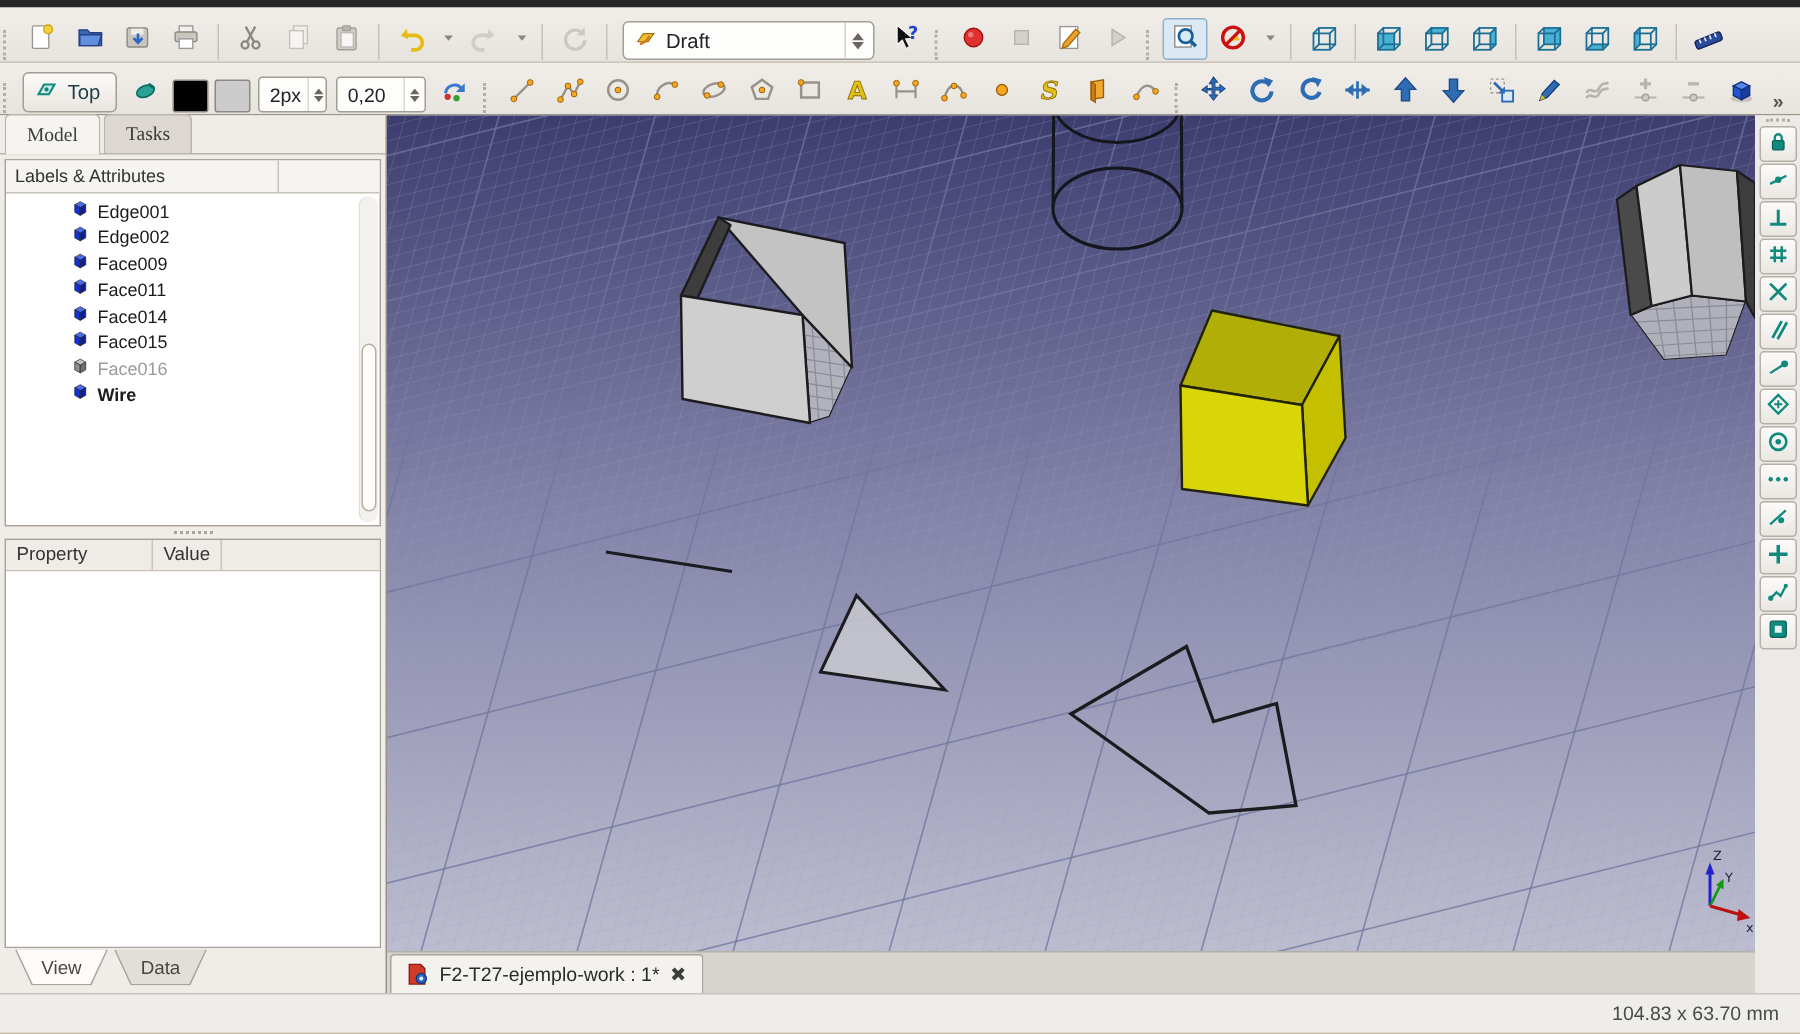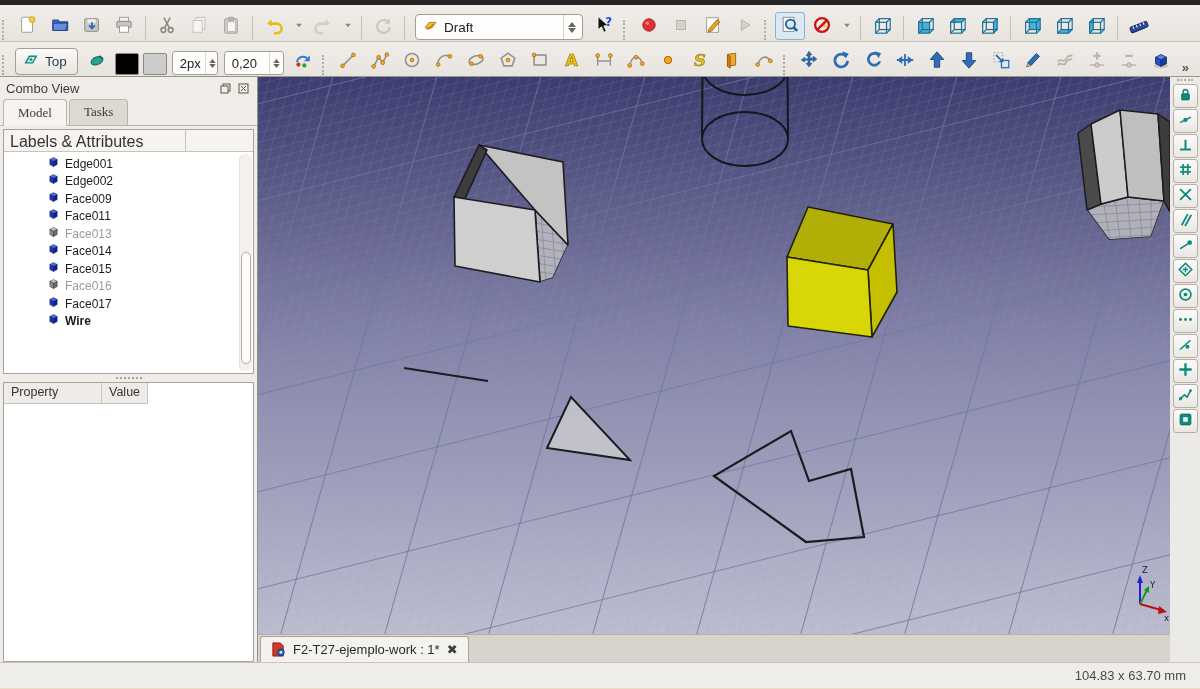--- a/index.html
+++ b/index.html
@@ -31,33 +31,33 @@
   .left-panel { width:258px; border-right:1px solid #96918a; background:#f0ede9; display:flex; flex-direction:column; }
   .combo-header { height:23px; display:flex; align-items:center; padding:0 6px; }
   .combo-header .ch-title { flex:1; font-size:13px; color:#3c3c3c; }
   .winbtn { width:15px; height:14px; display:flex; align-items:center; justify-content:center; margin-left:3px; }
   .panel-tabs { display:flex; align-items:flex-end; height:26px; padding-left:3px; border-bottom:1px solid #b9b4ac; }
   .ptab { padding:4px 14px 5px; font-size:13px; border:1px solid #b9b4ac; border-bottom:none; border-radius:4px 4px 0 0; background:#ddd8d1; color:#3c3c3c; margin-right:2px;font-family:Liberation Serif, serif; }
   .ptab.active { background:#f6f4f1; position:relative; top:1px; padding-top:5px; }
 
   .tree-widget { margin:3px 3px 0 3px; height:245px; background:#fff; border:1px solid #a8a29a; display:flex; flex-direction:column; position:relative; }
   .tree-header { height:22px; background:#f6f4f0; border-bottom:1px solid #c8c3bb; display:flex; }
-  .tree-header .th-cell { width:182px; border-right:1px solid #c8c3bb; padding:3px 6px; font-size:16px; color:#333; }
+  .tree-header .th-cell { width:182px; border-right:1px solid #c8c3bb; padding:3px 6px; font-size:12px; color:#333; }
   .tree-body { flex:1; overflow:hidden; padding-top:1px; }
   .tree-row { height:17.5px; display:flex; align-items:flex-end; padding-left:44px; gap:6px; }
   .tree-row .t-label { font-size:12px; color:#1c1c1c; }
   .tree-row.hidden-item .t-label { color:#9b9b9b; }
   .tree-row.bold-item .t-label { font-weight:bold; }
   .tree-scrollbar { position:absolute; right:1px; top:24px; bottom:2px; width:13px; background:#f3f1ee; border-left:1px solid #e2ded8; border-radius:6px; }
   .tree-thumb { position:absolute; left:1px; right:1px; top:45%; height:52%; background:#fdfcfb; border:1px solid #b5afa7; border-radius:6px; }
 
   .splitter { height:8px; display:flex; align-items:center; justify-content:center; }
   .splitter .dots { width:26px; border-top:2px dotted #a9a49b; }
 
-  .prop-widget { margin:0 3px; flex:1; background:#fff; border:1px solid #a8a29a; display:flex; flex-direction:row; }
+  .prop-widget { margin:0 3px; flex:1; background:#fff; border:1px solid #a8a29a; display:flex; flex-direction:column; }
   .prop-header { display:flex; height:21px; background:#efece7; border-bottom:1px solid #c8c3bb; }
   .prop-header .ph-cell { padding:2px 7px; font-size:12.5px; color:#333; border-right:1px solid #c8c3bb; }
   .prop-header .ph-cell:first-child { width:98px; }
   .prop-body { flex:1; background:#fff; }
 
   .bottom-tabs { height:30px; display:flex; align-items:flex-start; padding:1px 0 0 10px; gap:4px; }
   .btab { position:relative; width:62px; height:24px; }
   .btab .bt-outer { position:absolute; inset:0; background:#a8a29a; clip-path:polygon(0 0,100% 0,82% 100%,18% 100%); }
   .btab .bt-inner { position:absolute; inset:0 1px 1px 1px; background:#e2ded8; clip-path:polygon(0 0,100% 0,82% 100%,18% 100%); display:flex; align-items:center; justify-content:center; font-size:12.5px; color:#4a463f; }
   .btab.active .bt-inner { background:#fdfcfa; }
@@ -563,35 +563,20 @@
           <polygon points="5,8 11,11 11,18 5,15" fill="#2255cc" stroke="#12307e"></polygon>
           <polygon points="17,8 11,11 11,18 17,15" fill="#1a3da0" stroke="#12307e"></polygon>
         </svg></span>
     </button>
     <span class="overflow">»</span>
   </div>
 
 <div class="main">
 
   <div class="left-panel">
-    <div class="combo-header">
-      <span class="ch-title">Combo View</span>
-      <span class="winbtn">
-        <svg width="11" height="11" viewBox="0 0 11 11">
-            <rect x="3" y="1" width="7" height="7" fill="none" stroke="#5a564f"></rect>
-            <rect x="1" y="3" width="7" height="7" fill="#f0ede9" stroke="#5a564f"></rect>
-          </svg>
-      </span>
-      <span class="winbtn">
-        <svg width="11" height="11" viewBox="0 0 11 11">
-            <rect x="1" y="1" width="9" height="9" fill="none" stroke="#5a564f"></rect>
-            <path d="M3 3l5 5M8 3L3 8" stroke="#5a564f"></path>
-          </svg>
-      </span>
-    </div>
     <div class="panel-tabs">
       <div class="ptab active">Model</div>
       <div class="ptab">Tasks</div>
     </div>
 
     <div class="tree-widget">
       <div class="tree-header">
         <div class="th-cell">Labels &amp; Attributes</div>
       </div>
       <div class="tree-body" id="treeBody">
@@ -620,28 +605,20 @@
     <span class="t-label">Face009</span>
   </div>
           <div class="tree-row">
     <span class="t-icon"><svg width="11" height="12" viewBox="0 0 12 12">
                 <polygon points="2,3.2 6,1 10,3.2 6,5.4" fill="#4a6cf0" stroke="#222" stroke-width="0.5"></polygon>
                 <polygon points="2,3.2 6,5.4 6,11 2,8.8" fill="#1430d8" stroke="#222" stroke-width="0.5"></polygon>
                 <polygon points="10,3.2 6,5.4 6,11 10,8.8" fill="#0a1e9e" stroke="#222" stroke-width="0.5"></polygon>
               </svg></span>
     <span class="t-label">Face011</span>
   </div>
-          <div class="tree-row hidden-item">
-    <span class="t-icon"><svg width="11" height="12" viewBox="0 0 12 12">
-                <polygon points="2,3.2 6,1 10,3.2 6,5.4" fill="#c0c0c0" stroke="#222" stroke-width="0.5"></polygon>
-                <polygon points="2,3.2 6,5.4 6,11 2,8.8" fill="#8d8d8d" stroke="#222" stroke-width="0.5"></polygon>
-                <polygon points="10,3.2 6,5.4 6,11 10,8.8" fill="#6e6e6e" stroke="#222" stroke-width="0.5"></polygon>
-              </svg></span>
-    <span class="t-label">Face013</span>
-  </div>
           <div class="tree-row">
     <span class="t-icon"><svg width="11" height="12" viewBox="0 0 12 12">
                 <polygon points="2,3.2 6,1 10,3.2 6,5.4" fill="#4a6cf0" stroke="#222" stroke-width="0.5"></polygon>
                 <polygon points="2,3.2 6,5.4 6,11 2,8.8" fill="#1430d8" stroke="#222" stroke-width="0.5"></polygon>
                 <polygon points="10,3.2 6,5.4 6,11 10,8.8" fill="#0a1e9e" stroke="#222" stroke-width="0.5"></polygon>
               </svg></span>
     <span class="t-label">Face014</span>
   </div>
           <div class="tree-row">
     <span class="t-icon"><svg width="11" height="12" viewBox="0 0 12 12">
@@ -652,28 +629,20 @@
     <span class="t-label">Face015</span>
   </div>
           <div class="tree-row hidden-item">
     <span class="t-icon"><svg width="11" height="12" viewBox="0 0 12 12">
                 <polygon points="2,3.2 6,1 10,3.2 6,5.4" fill="#c0c0c0" stroke="#222" stroke-width="0.5"></polygon>
                 <polygon points="2,3.2 6,5.4 6,11 2,8.8" fill="#8d8d8d" stroke="#222" stroke-width="0.5"></polygon>
                 <polygon points="10,3.2 6,5.4 6,11 10,8.8" fill="#6e6e6e" stroke="#222" stroke-width="0.5"></polygon>
               </svg></span>
     <span class="t-label">Face016</span>
   </div>
-          <div class="tree-row">
-    <span class="t-icon"><svg width="11" height="12" viewBox="0 0 12 12">
-                <polygon points="2,3.2 6,1 10,3.2 6,5.4" fill="#4a6cf0" stroke="#222" stroke-width="0.5"></polygon>
-                <polygon points="2,3.2 6,5.4 6,11 2,8.8" fill="#1430d8" stroke="#222" stroke-width="0.5"></polygon>
-                <polygon points="10,3.2 6,5.4 6,11 10,8.8" fill="#0a1e9e" stroke="#222" stroke-width="0.5"></polygon>
-              </svg></span>
-    <span class="t-label">Face017</span>
-  </div>
           <div class="tree-row bold-item">
     <span class="t-icon"><svg width="11" height="12" viewBox="0 0 12 12">
                 <polygon points="2,3.2 6,1 10,3.2 6,5.4" fill="#4a6cf0" stroke="#222" stroke-width="0.5"></polygon>
                 <polygon points="2,3.2 6,5.4 6,11 2,8.8" fill="#1430d8" stroke="#222" stroke-width="0.5"></polygon>
                 <polygon points="10,3.2 6,5.4 6,11 10,8.8" fill="#0a1e9e" stroke="#222" stroke-width="0.5"></polygon>
               </svg></span>
     <span class="t-label">Wire</span>
   </div>
         </div>
       <div class="tree-scrollbar">
@@ -686,20 +655,30 @@
       </div>
 
     <div class="prop-widget">
       <div class="prop-header">
         <div class="ph-cell">Property</div>
         <div class="ph-cell">Value</div>
       </div>
       <div class="prop-body"></div>
     </div>
 
+    <div class="bottom-tabs">
+      <div class="btab active">
+        <div class="bt-outer"></div>
+          <div class="bt-inner">View</div>
+      </div>
+      <div class="btab">
+        <div class="bt-outer"></div>
+          <div class="bt-inner">Data</div>
+      </div>
+    </div>
   </div>
 
   <div class="viewport-col">
     <div class="viewport">
       <svg width="912" height="557" viewBox="0 0 912 557">
         <defs>
           <linearGradient id="bgGrad" x1="0" y1="0" x2="0" y2="1">
             <stop offset="0" stop-color="#3c3c6f"></stop>
             <stop offset="0.45" stop-color="#8181a7"></stop>
             <stop offset="1" stop-color="#bdbdd0"></stop>

